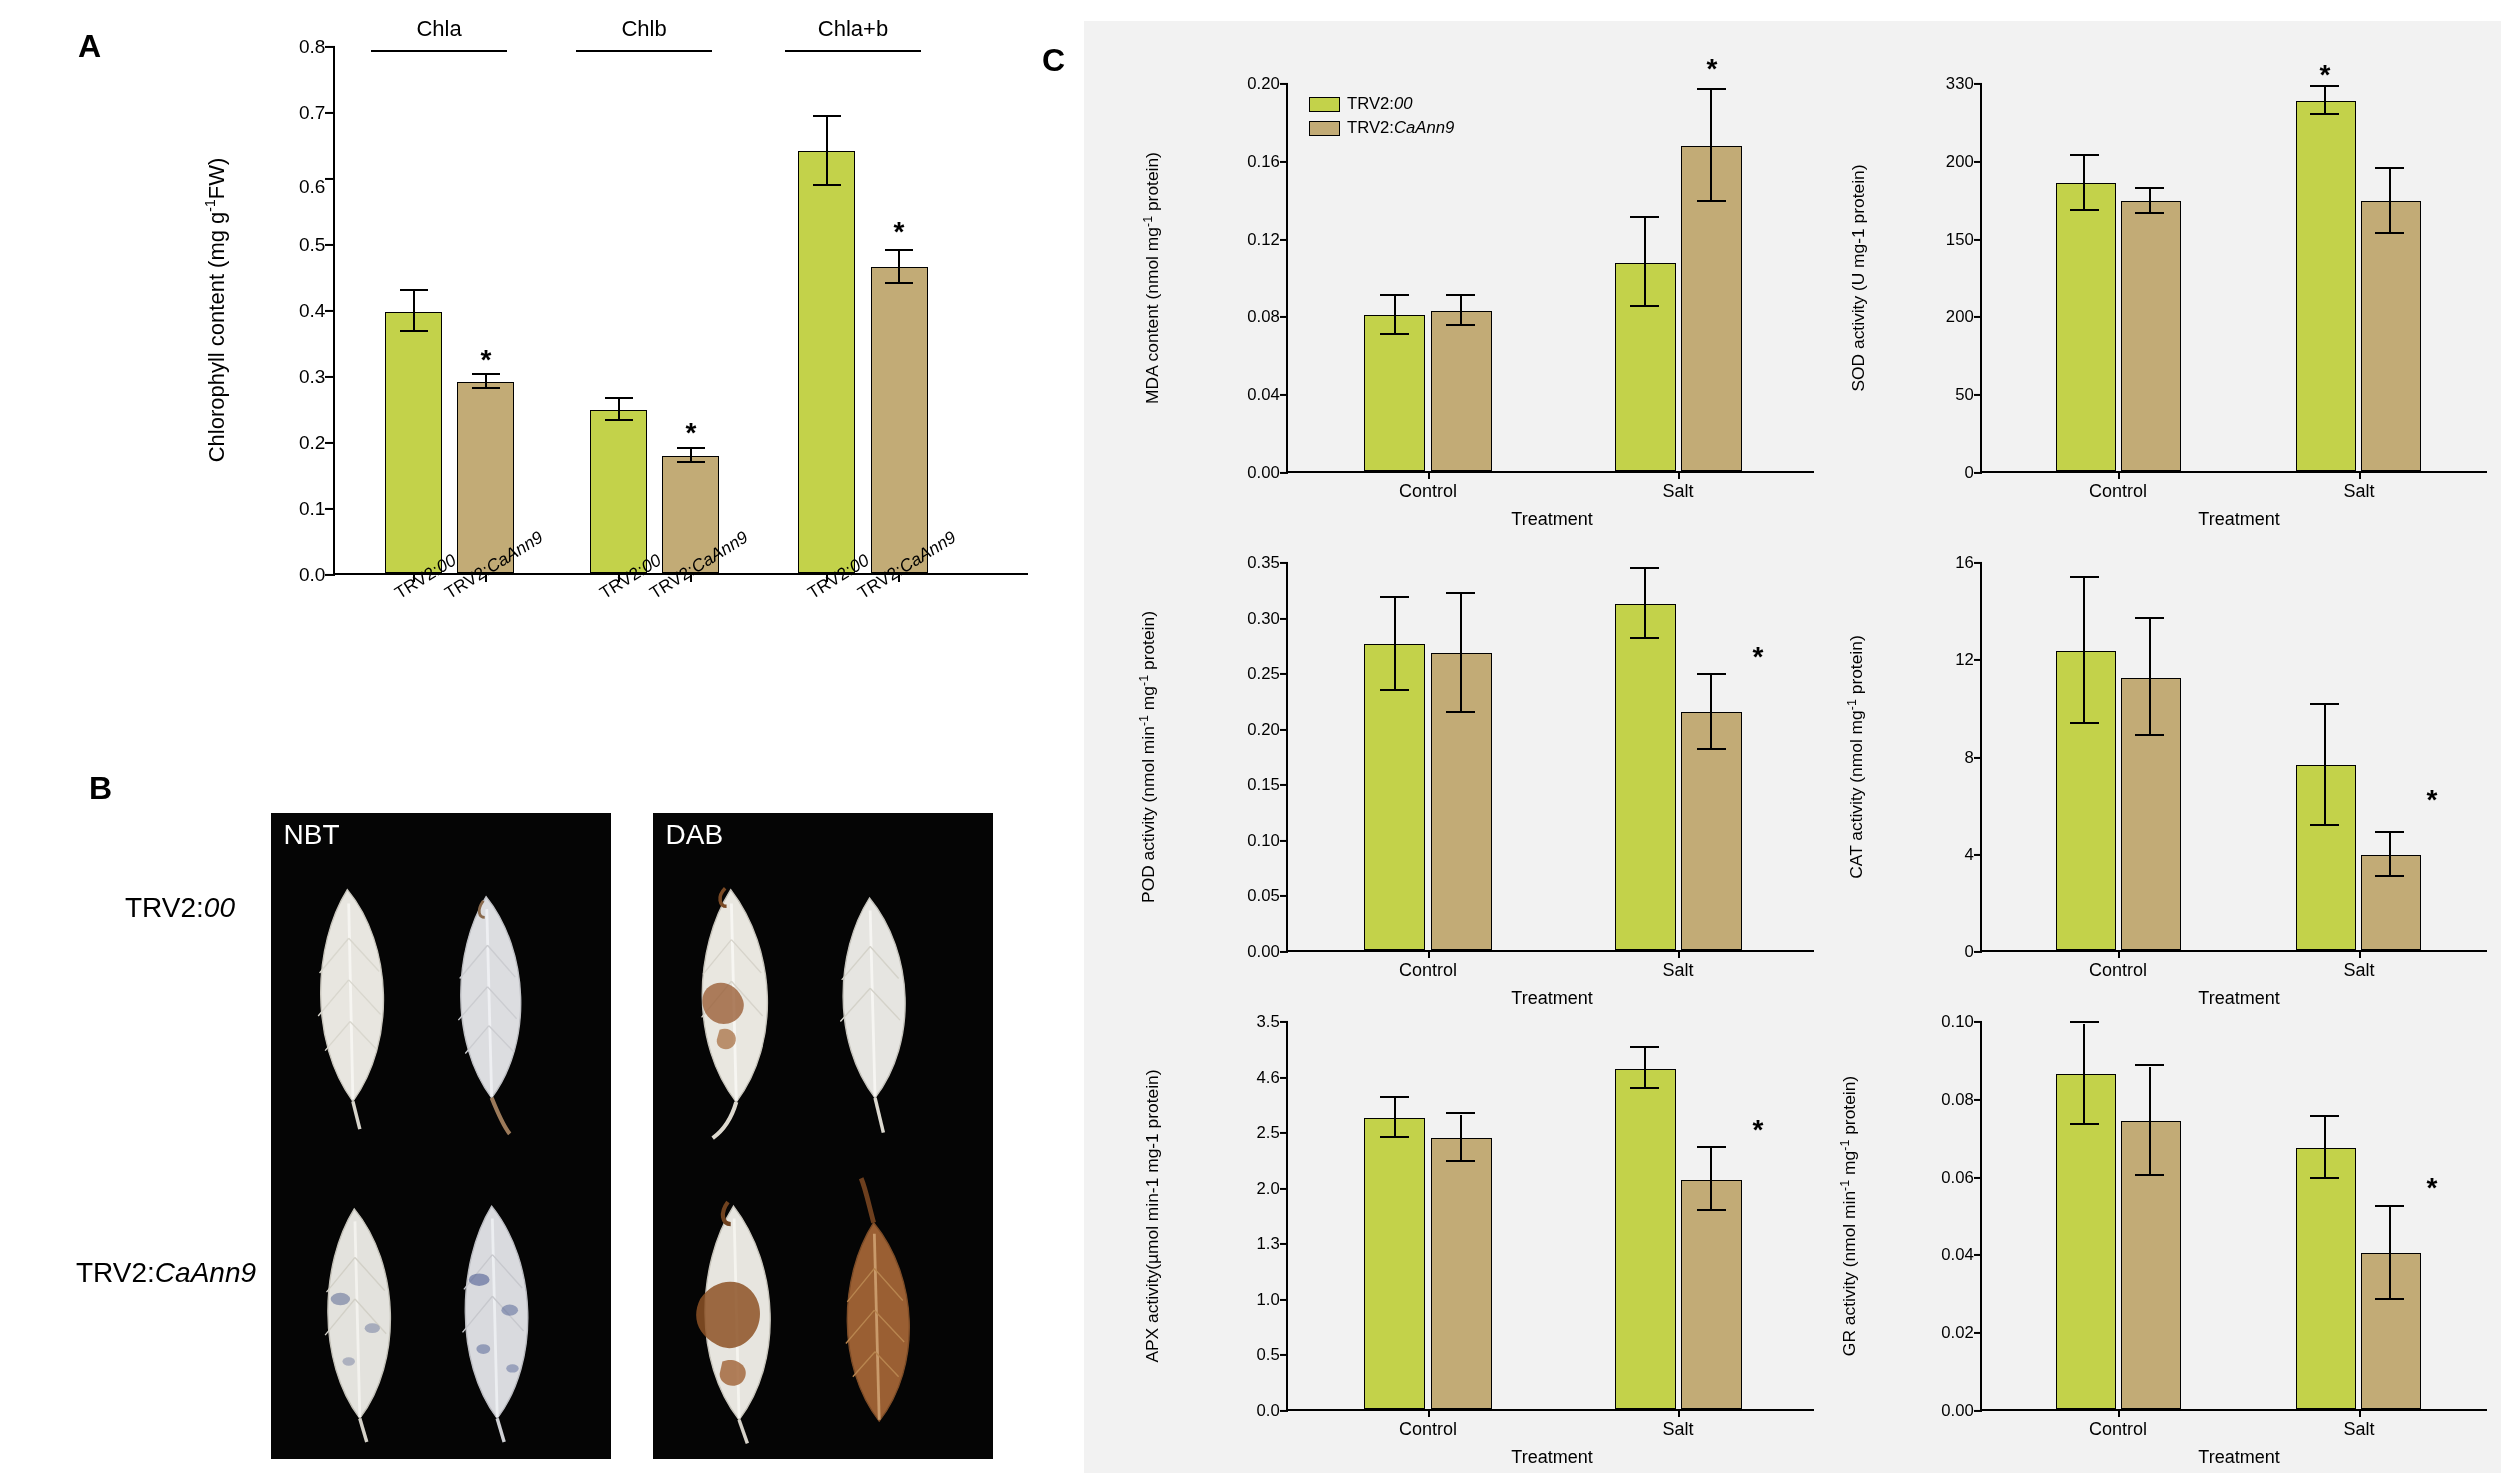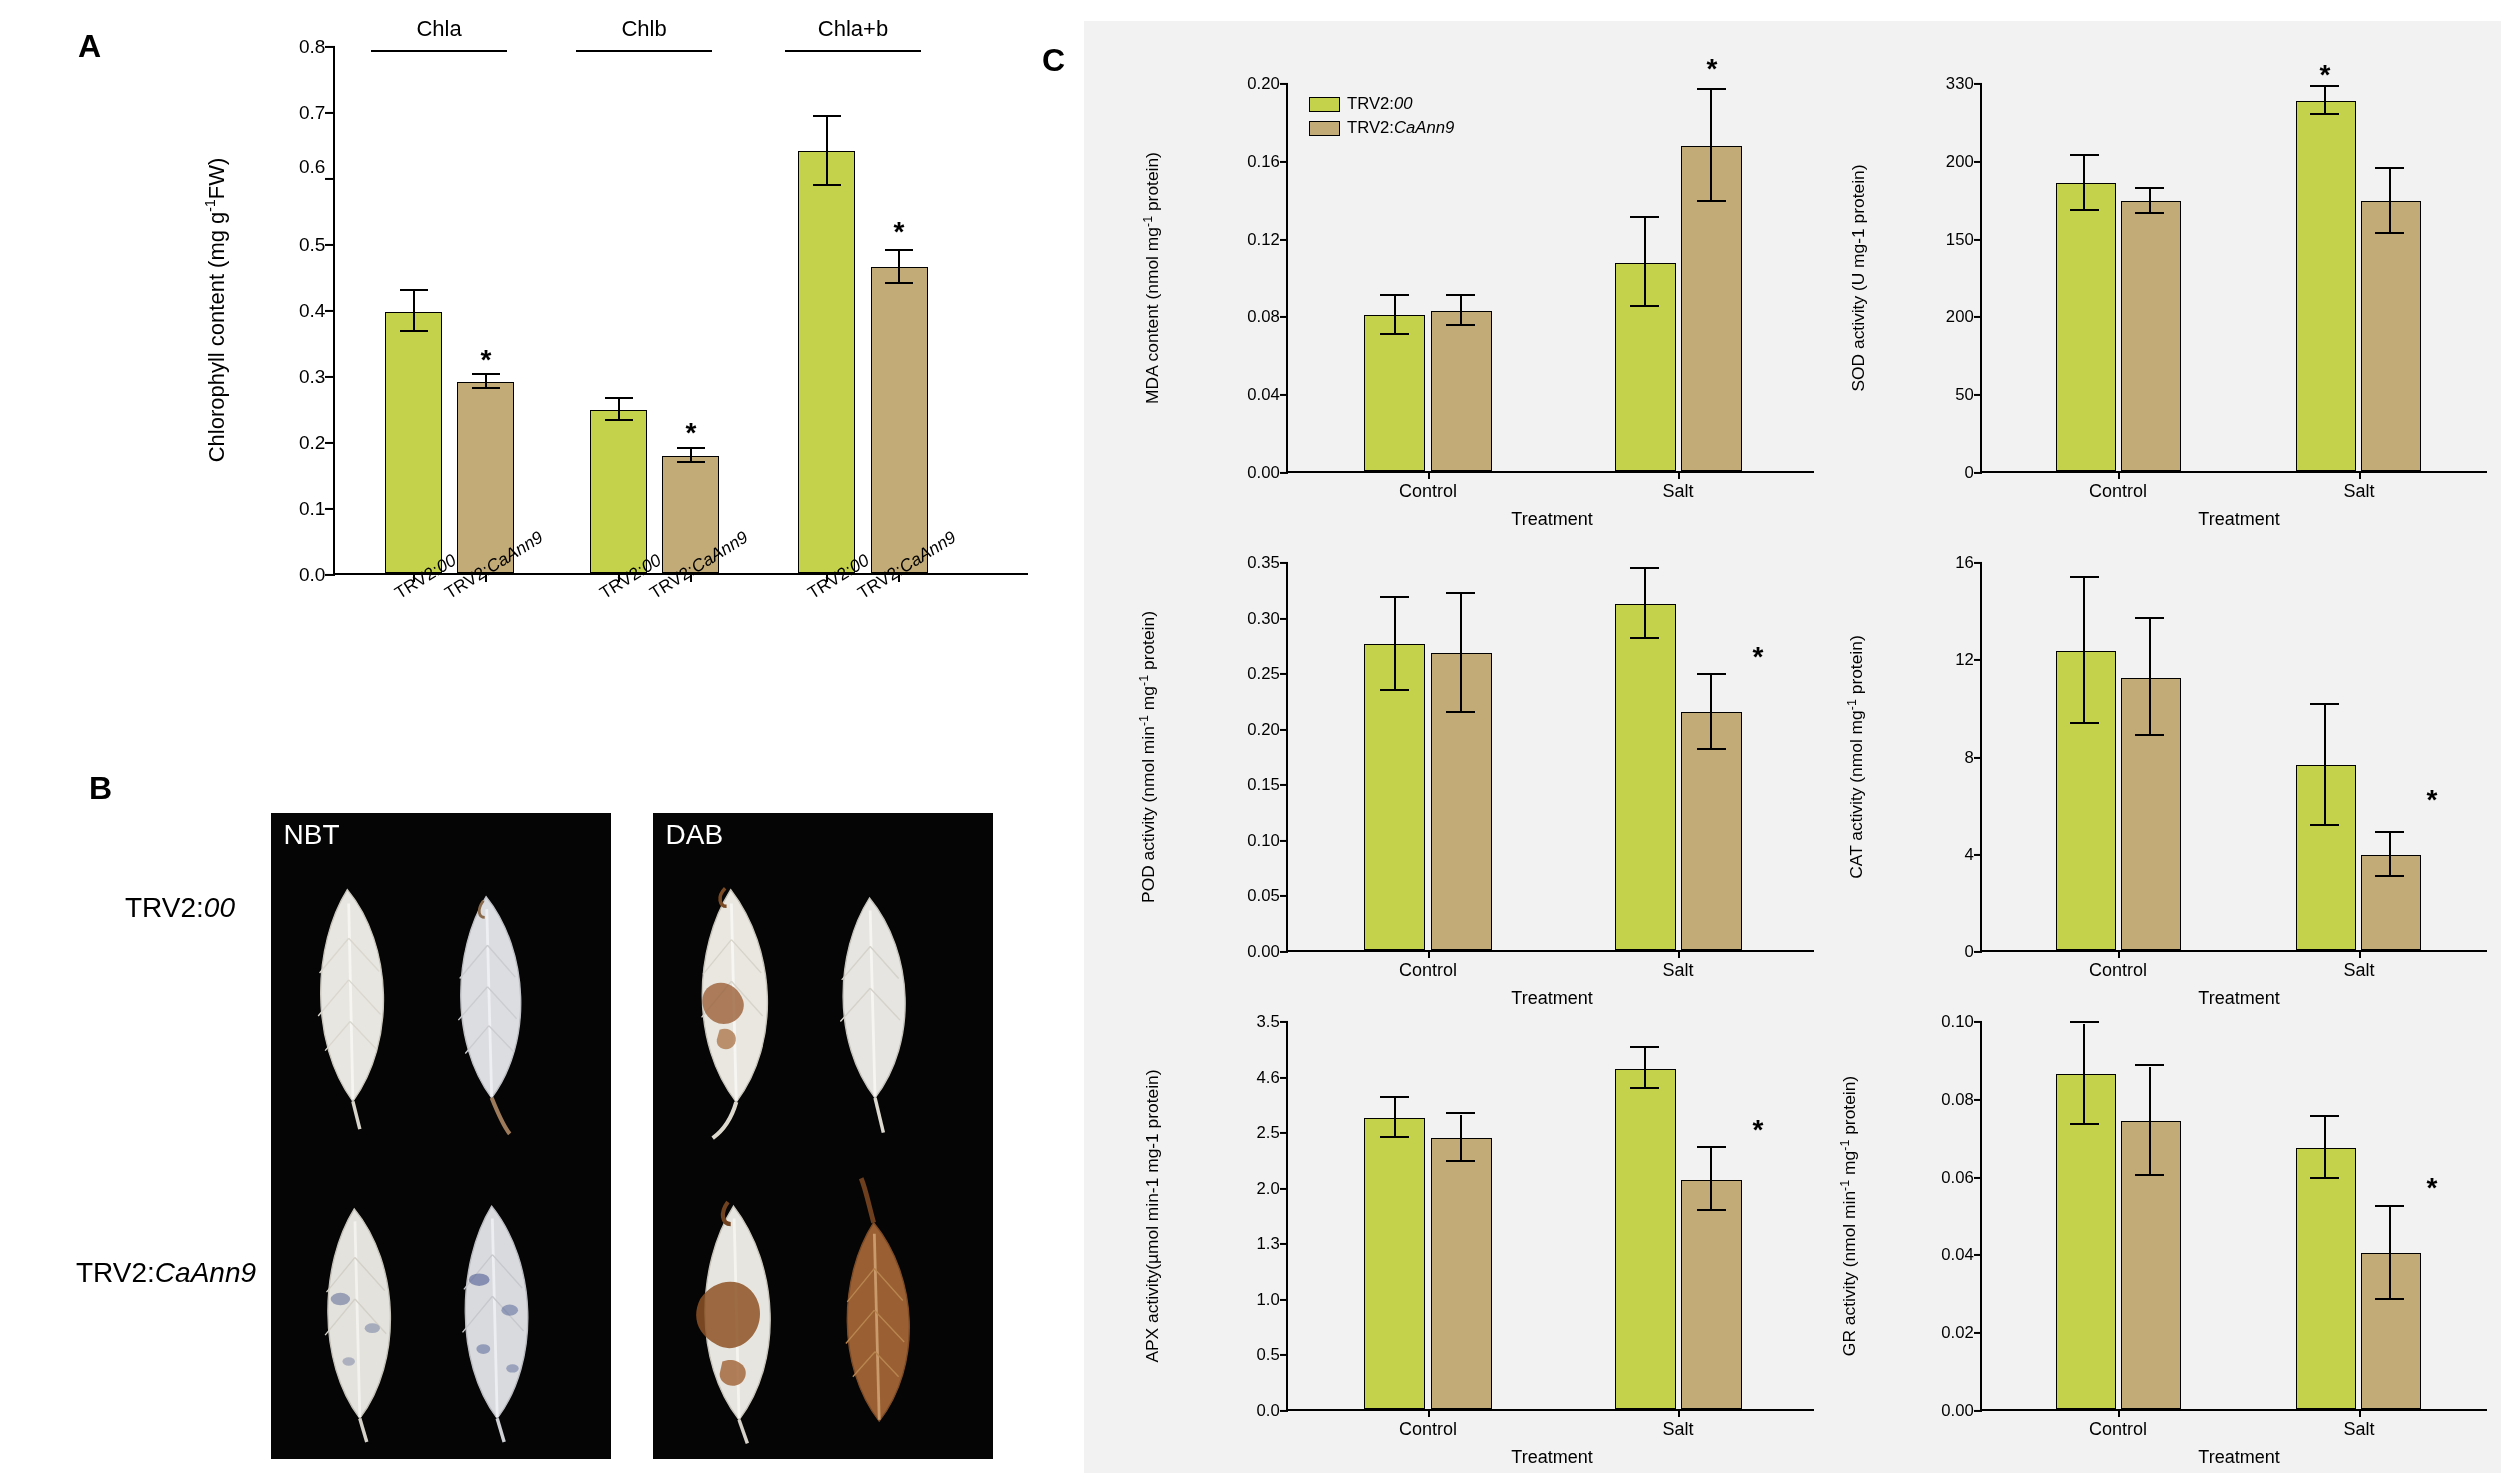--- a/index.html
+++ b/index.html
@@ -58,21 +58,21 @@
     <div class="ytick" style="top:462px;">0.1</div>
       <div class="ytickmark" style="top:462px;"></div>
     <div class="ytick" style="top:396px;">0.2</div>
       <div class="ytickmark" style="top:396px;"></div>
     <div class="ytick" style="top:330px;">0.3</div>
       <div class="ytickmark" style="top:330px;"></div>
     <div class="ytick" style="top:264px;">0.4</div>
       <div class="ytickmark" style="top:264px;"></div>
     <div class="ytick" style="top:198px;">0.5</div>
       <div class="ytickmark" style="top:198px;"></div>
-    <div class="ytick" style="top:120px;">0.6</div>
+    <div class="ytick" style="top:140px;">0.6</div>
       <div class="ytickmark" style="top:132px;"></div>
     <div class="ytick" style="top:66px;">0.7</div>
       <div class="ytickmark" style="top:66px;"></div>
     <div class="ytick" style="top:0px;">0.8</div>
       <div class="ytickmark" style="top:0px;"></div>
 
     <div class="grouphdr" style="left:104px;top:-31px;">Chla</div>
     <div class="grouprule" style="left:36px;top:2.8px;width:136px;"></div>
     <div class="grouphdr" style="left:309px;top:-31px;">Chlb</div>
     <div class="grouprule" style="left:241px;top:2.8px;width:136px;"></div>

